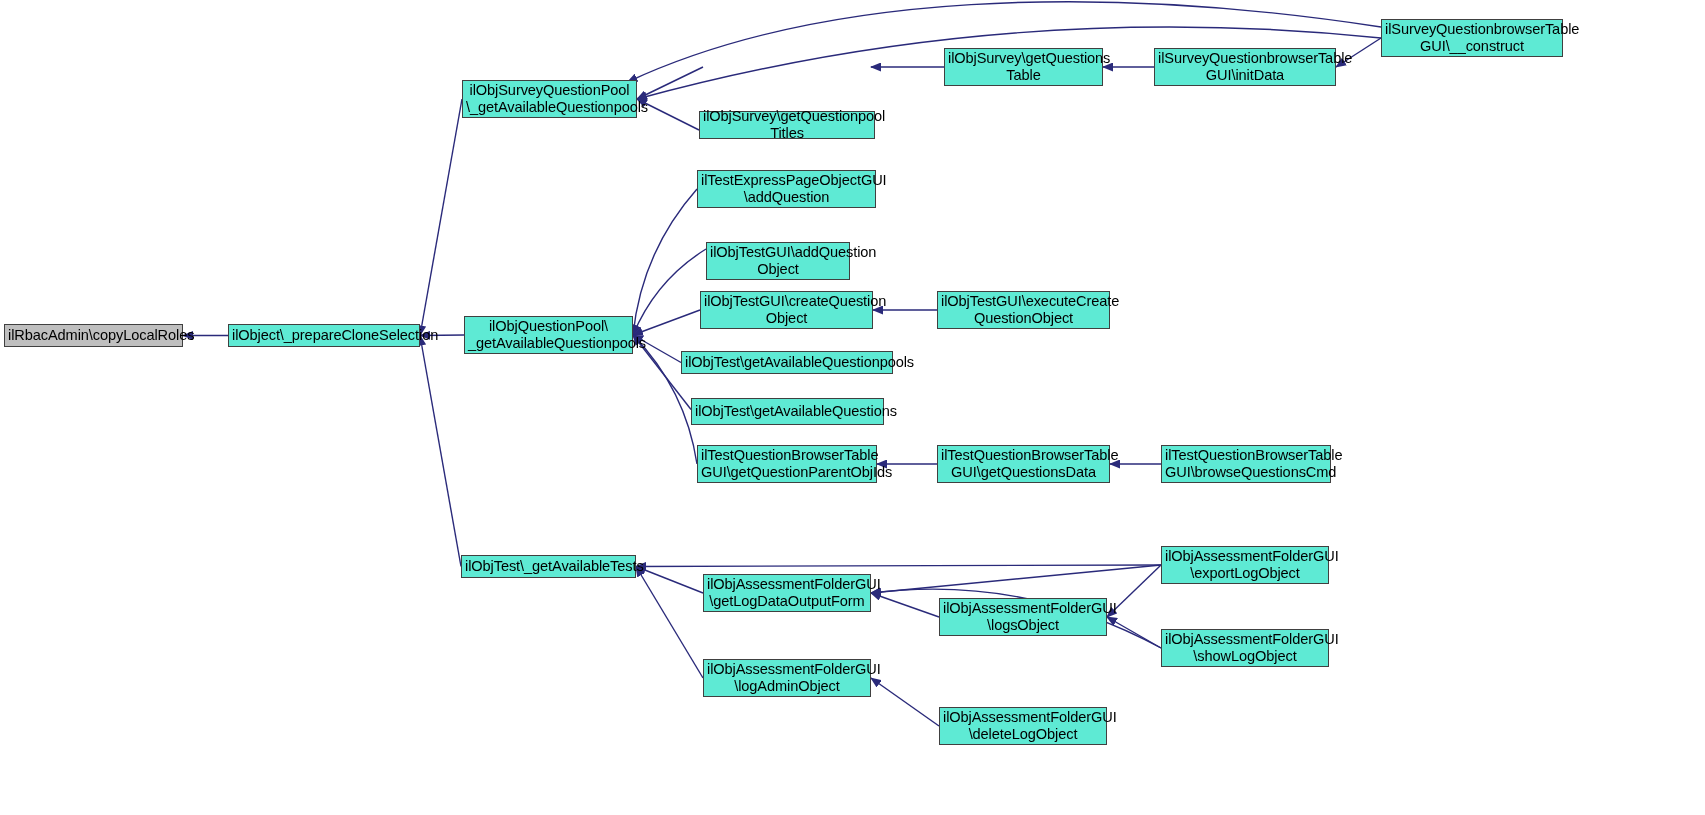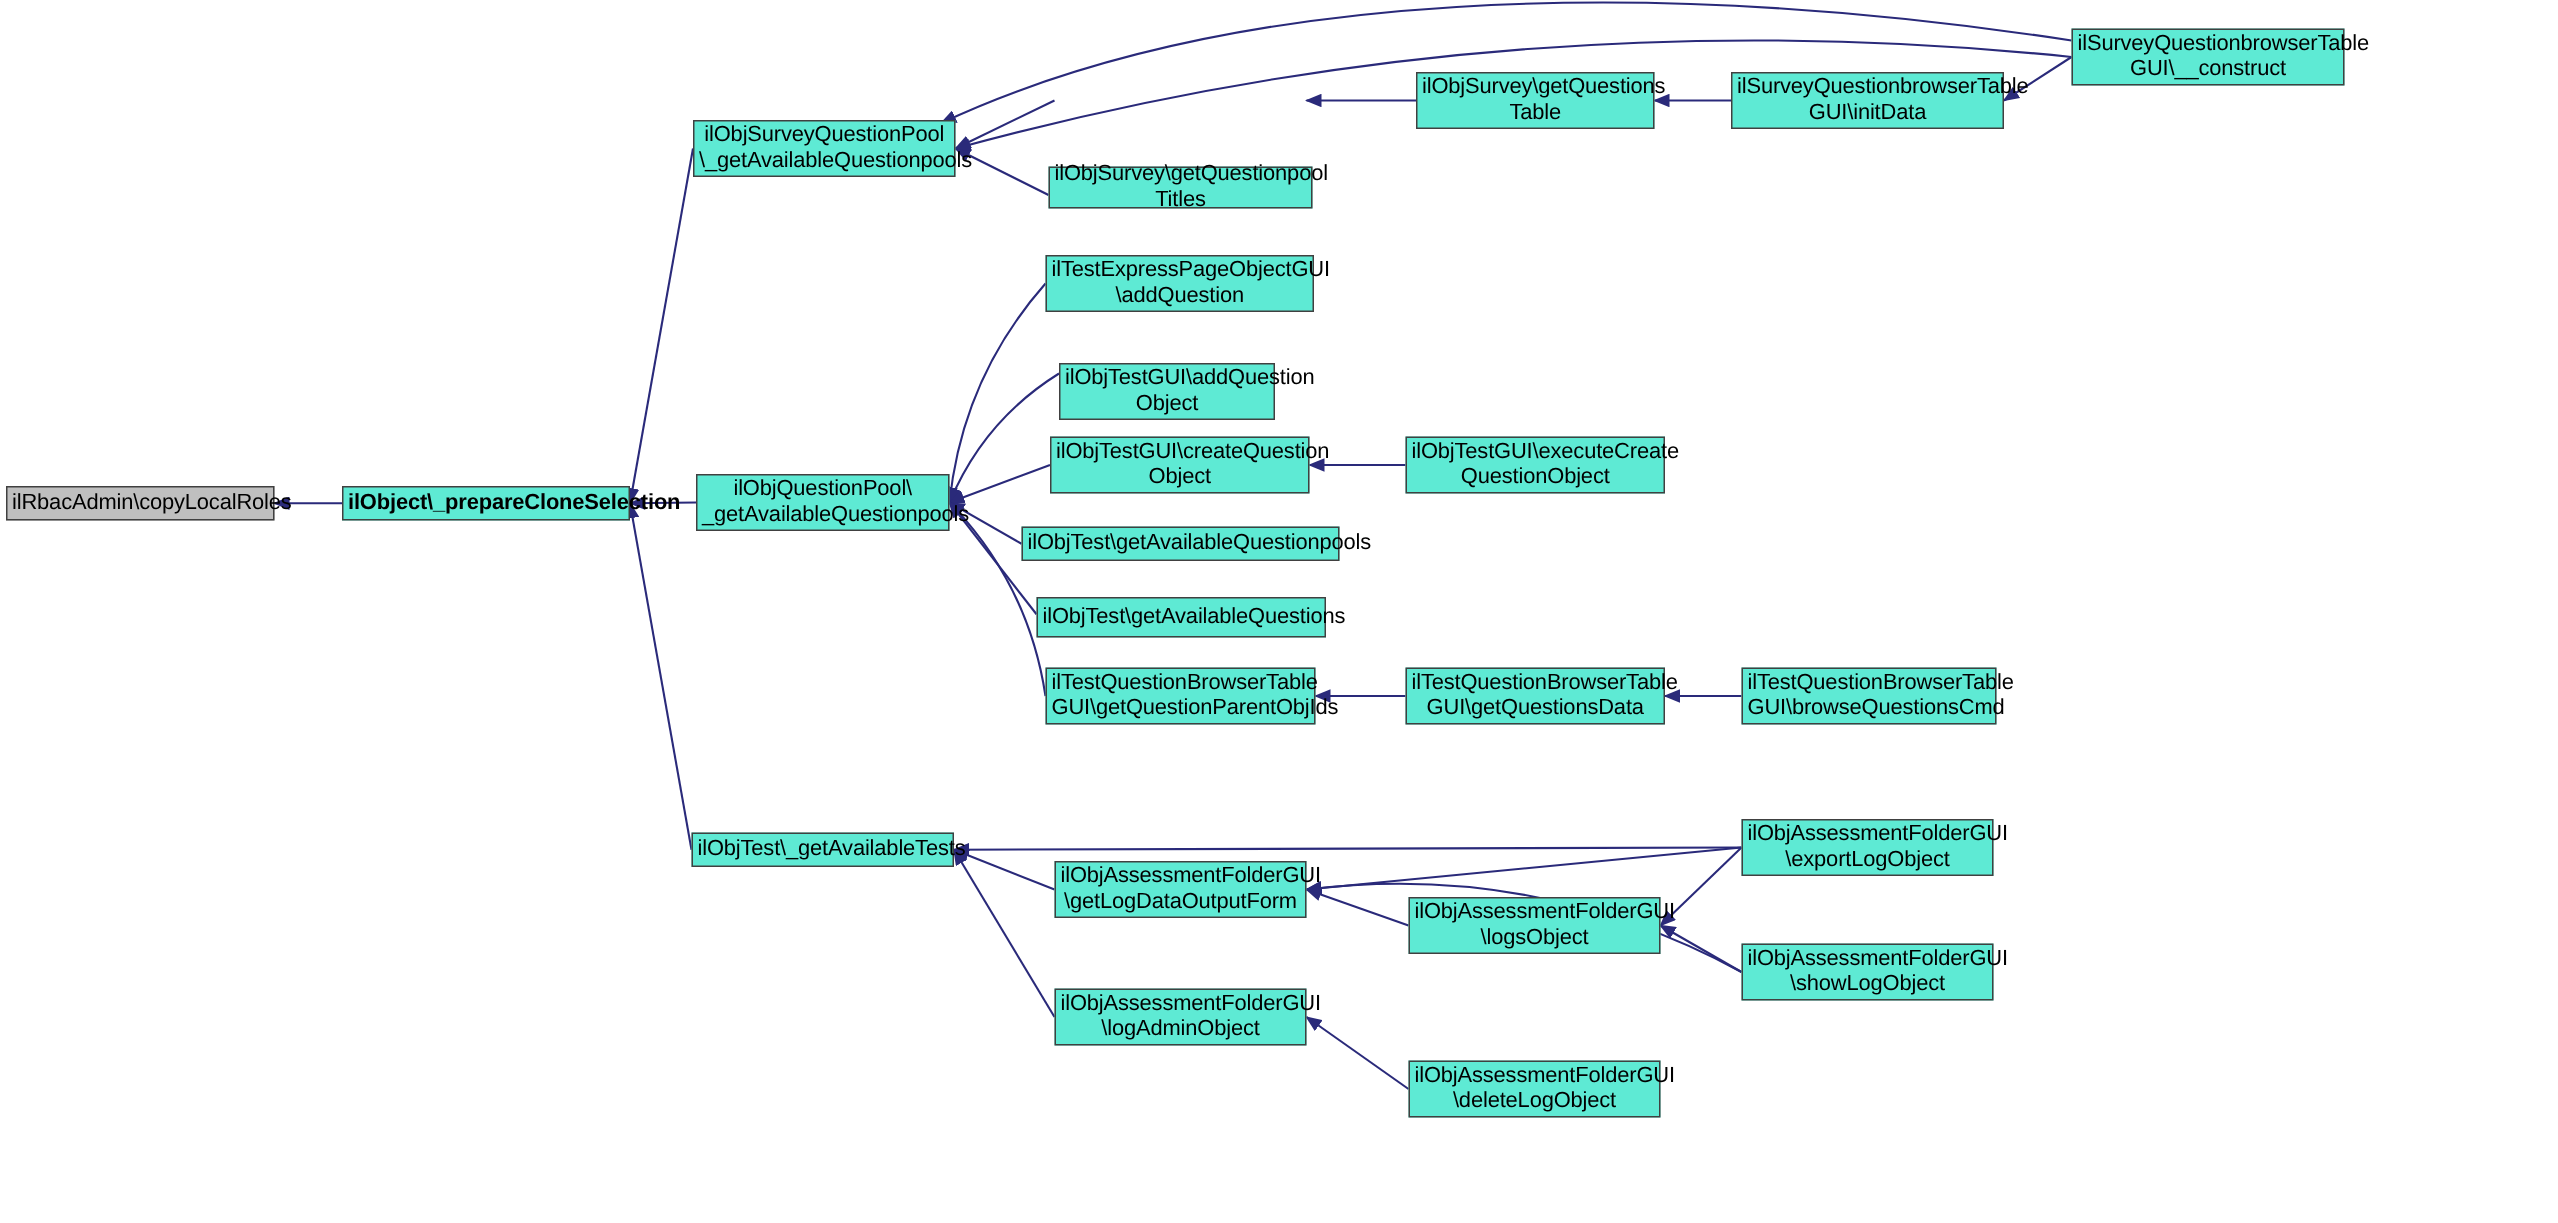--- a/index.html
+++ b/index.html
@@ -88,21 +88,21 @@
         <path d="M1161,565 L871,593" fill="none" stroke="#2a2a7a" stroke-width="1.4" marker-end="url(#arrow)"></path>
         <path d="M939,617 L871,593" fill="none" stroke="#2a2a7a" stroke-width="1.4" marker-end="url(#arrow)"></path>
         <path d="M1161,648 Q1024.8,574.1 871,593" fill="none" stroke="#2a2a7a" stroke-width="1.4" marker-end="url(#arrow)"></path>
         <path d="M1161,565 L1107,617" fill="none" stroke="#2a2a7a" stroke-width="1.4" marker-end="url(#arrow)"></path>
         <path d="M1161,648 L1107,617" fill="none" stroke="#2a2a7a" stroke-width="1.4" marker-end="url(#arrow)"></path>
         <path d="M939,726 L871,678" fill="none" stroke="#2a2a7a" stroke-width="1.4" marker-end="url(#arrow)"></path>
         <path d="M1381,27 C1100,-16 820,-8 627.5,82" fill="none" stroke="#2a2a7a" stroke-width="1.4" marker-end="url(#arrow)"></path>
       </g>
   </svg>
 <div class="node root" style="left: 4px; top: 324px; width: 179px; height: 23px; justify-content: flex-end;"><span class="lbl">ilRbacAdmin\copyLocalRoles</span></div>
-    <div class="node" style="left: 228px; top: 324px; width: 192px; height: 23px; font-weight: bold;"><span class="lbl">ilObject\_prepareCloneSelection</span></div>
+    <div class="node" style="left: 228px; top: 324px; width: 192px; height: 23px;"><span class="lbl">ilObject\_prepareCloneSelection</span></div>
     <div class="node" style="left: 462px; top: 80px; width: 175px; height: 38px;"><span class="lbl">ilObjSurveyQuestionPool
 \_getAvailableQuestionpools</span></div>
     <div class="node" style="left: 699px; top: 111px; width: 176px; height: 28px;"><span class="lbl">ilObjSurvey\getQuestionpool
 Titles</span></div>
     <div class="node" style="left: 944px; top: 48px; width: 159px; height: 38px;"><span class="lbl">ilObjSurvey\getQuestions
 Table</span></div>
     <div class="node" style="left: 1154px; top: 48px; width: 182px; height: 38px;"><span class="lbl">ilSurveyQuestionbrowserTable
 GUI\initData</span></div>
     <div class="node" style="left: 1381px; top: 19px; width: 182px; height: 38px;"><span class="lbl">ilSurveyQuestionbrowserTable
 GUI\__construct</span></div>

